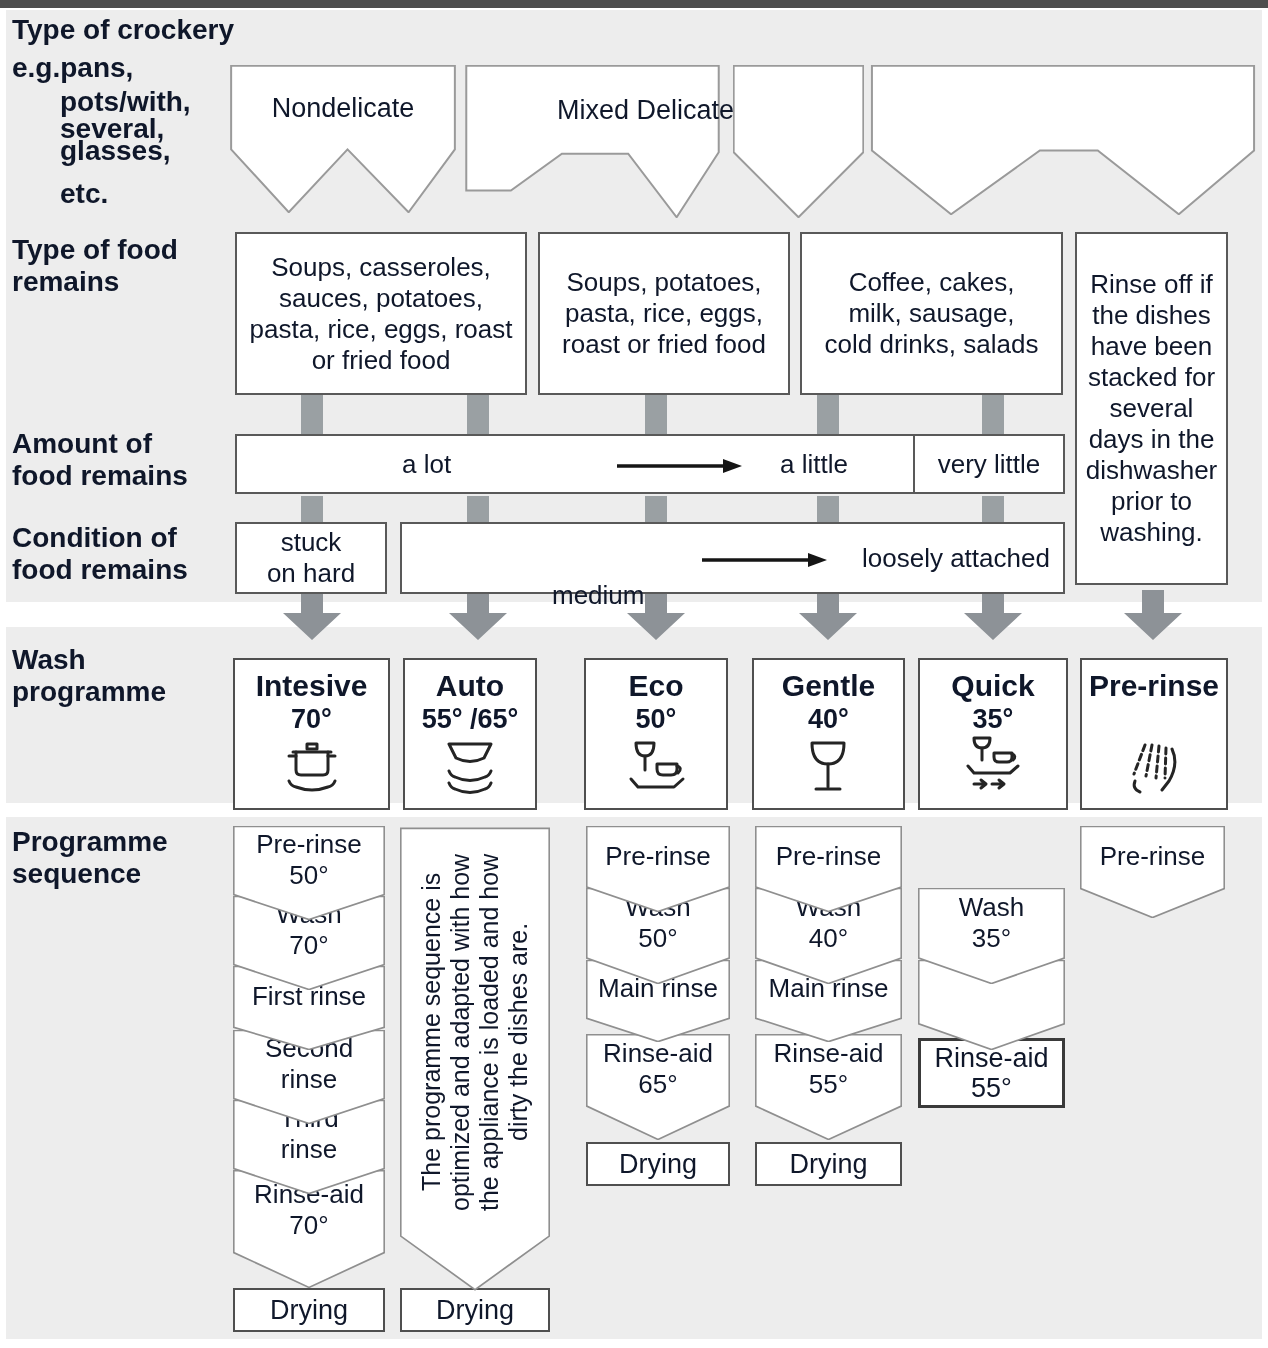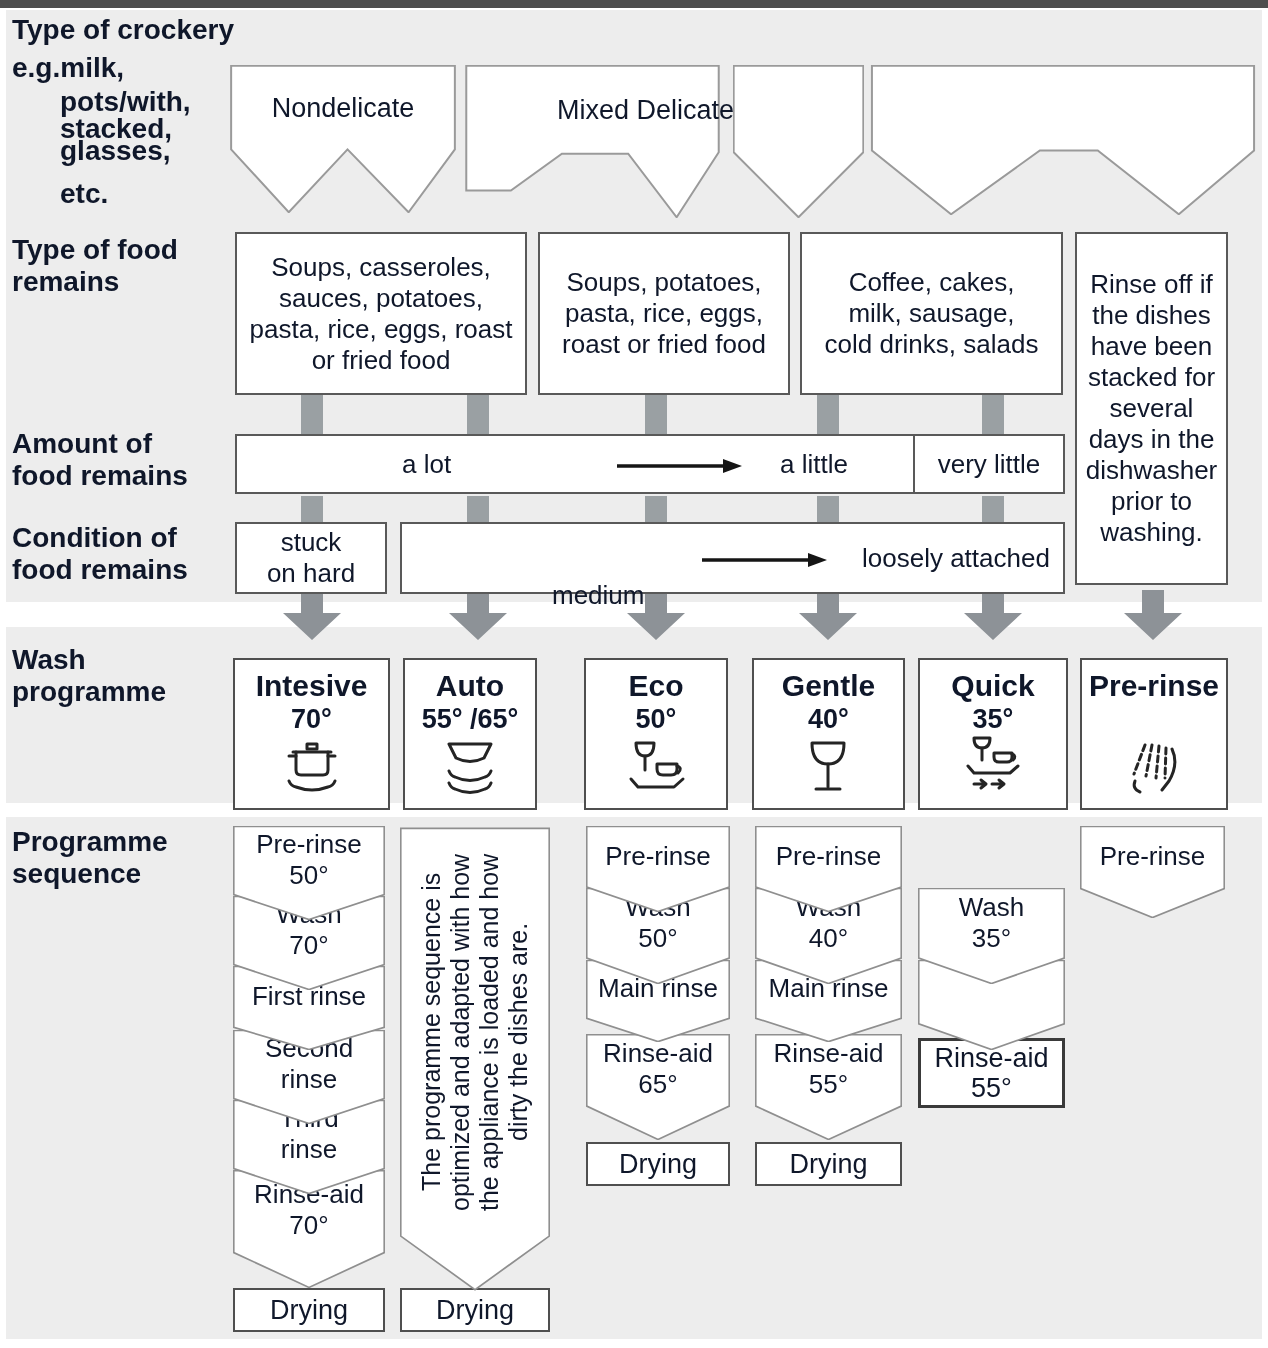--- a/index.html
+++ b/index.html
@@ -44,23 +44,23 @@
 </head>
 <body>
 
 <div class="page">
   <div class="topbar"></div>
   <div class="band band-a"></div>
   <div class="band band-b"></div>
   <div class="band band-c"></div>
 
   <div class="lbl" style="left:12px;top:14px;">Type of crockery</div>
-  <div class="lbl" style="left:12px;top:52px;">e.g.milk,</div>
+  <div class="lbl" style="left:12px;top:52px;">e.g.pans,</div>
   <div class="lbl" style="left:60px;top:86px;">pots/with,</div>
-  <div class="lbl" style="left:60px;top:113px;">stacked,</div>
+  <div class="lbl" style="left:60px;top:113px;">several,</div>
   <div class="lbl" style="left:60px;top:135px;">glasses,</div>
   <div class="lbl" style="left:60px;top:178px;">etc.</div>
 
   <div class="lbl" style="left:12px;top:234px;">
     <div>Type of food</div>
     <div>remains</div>
   </div>
   <div class="lbl" style="left:12px;top:428px;">
     <div>Amount of</div>
     <div>food remains</div>

